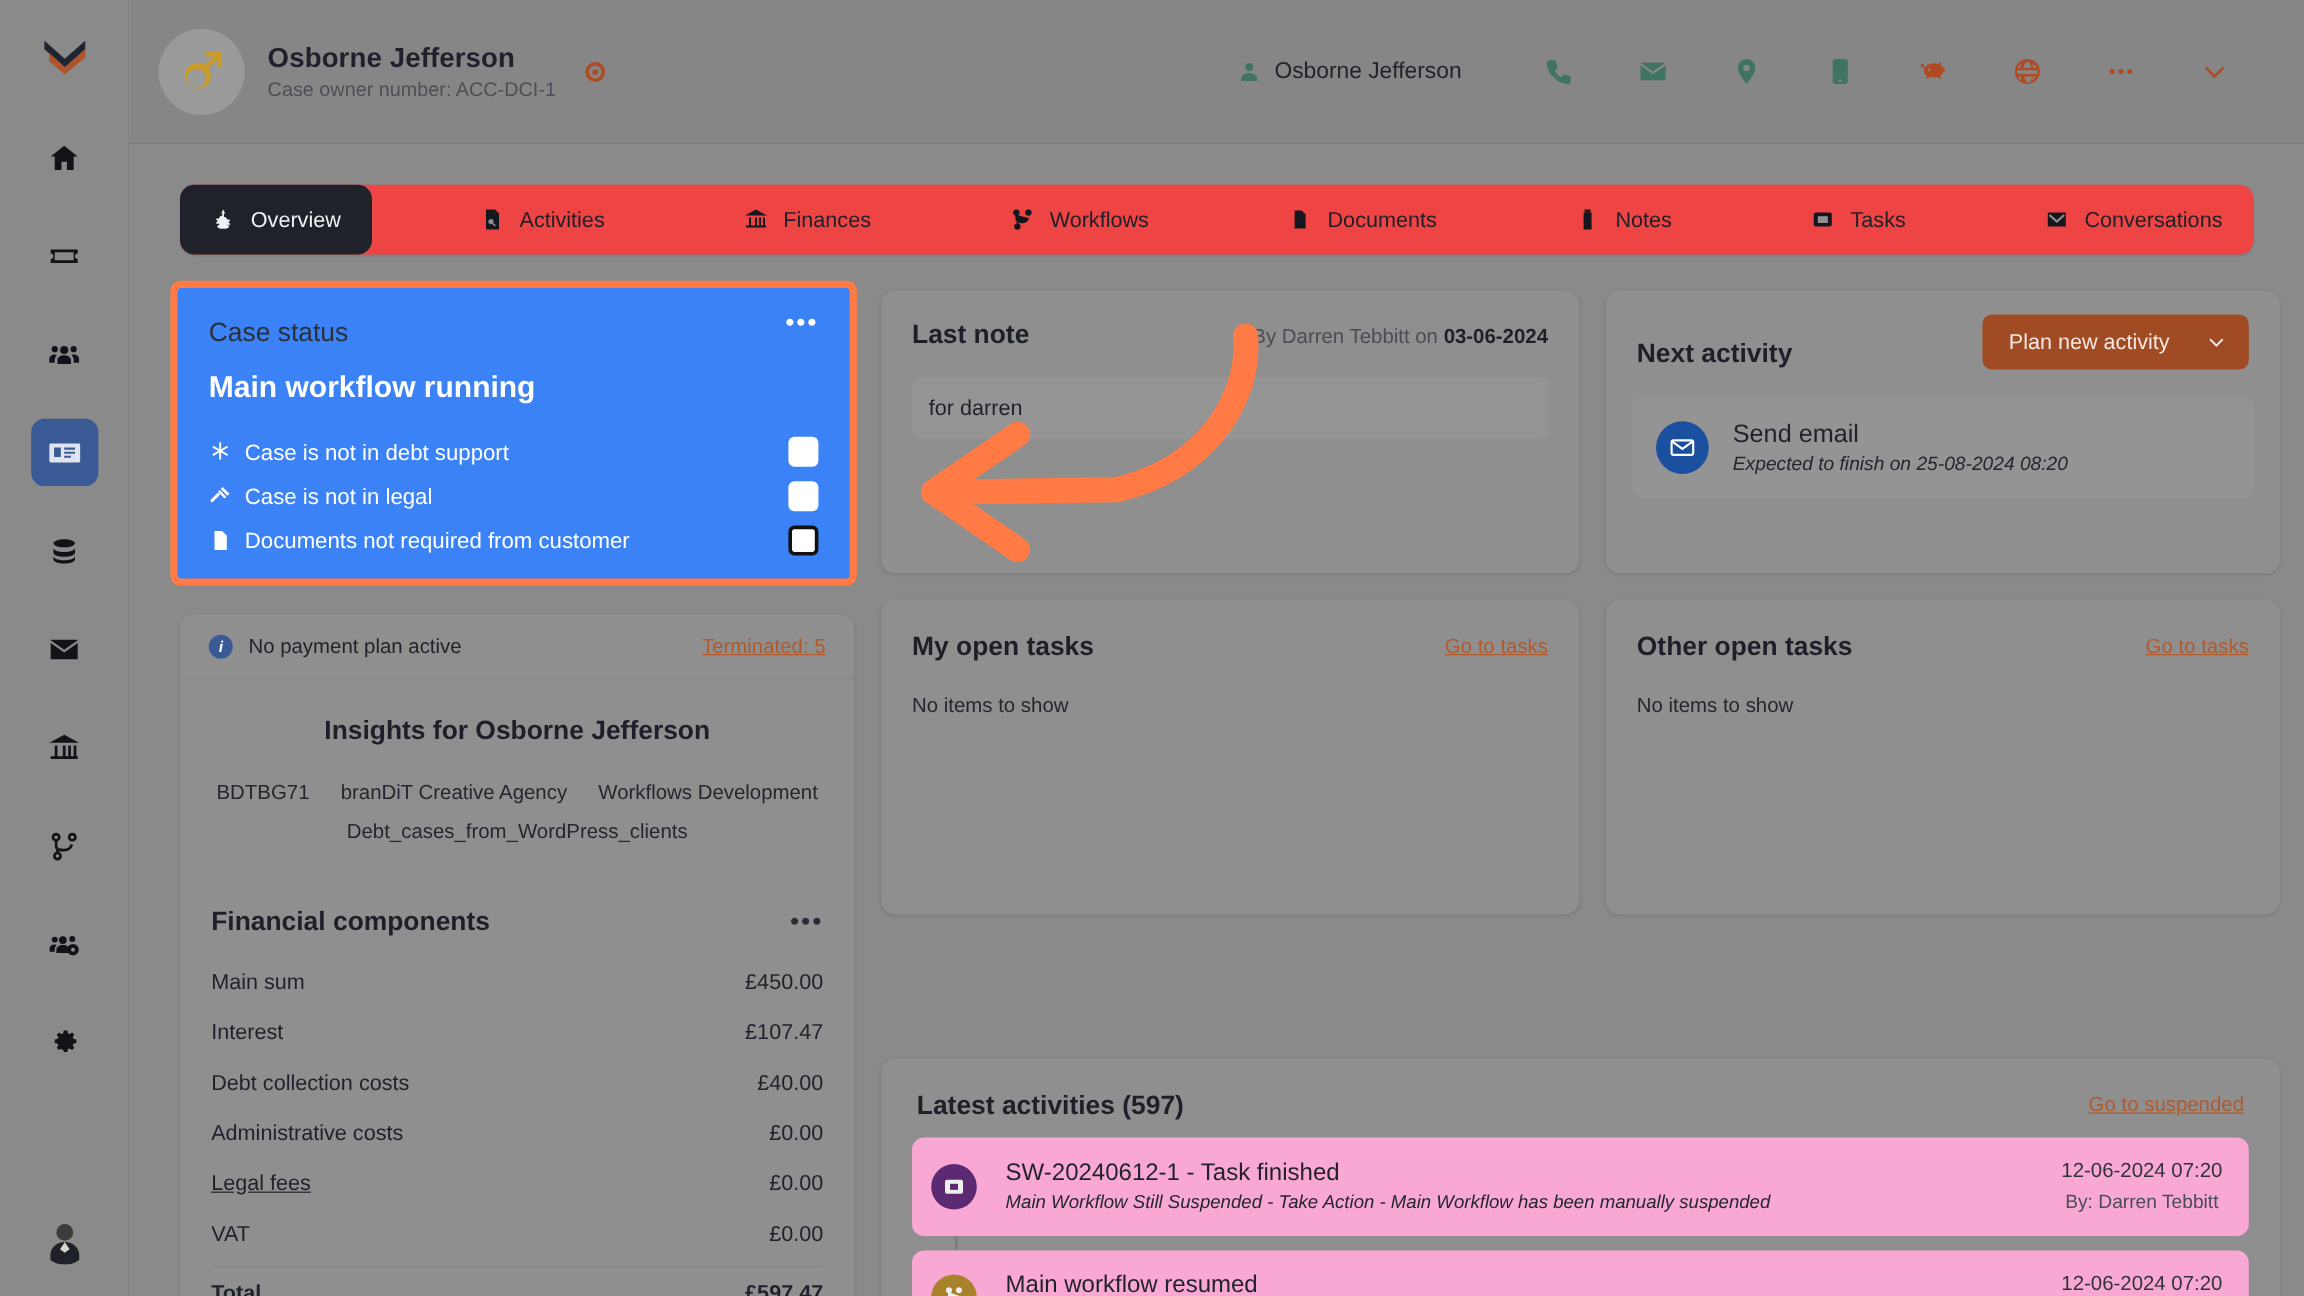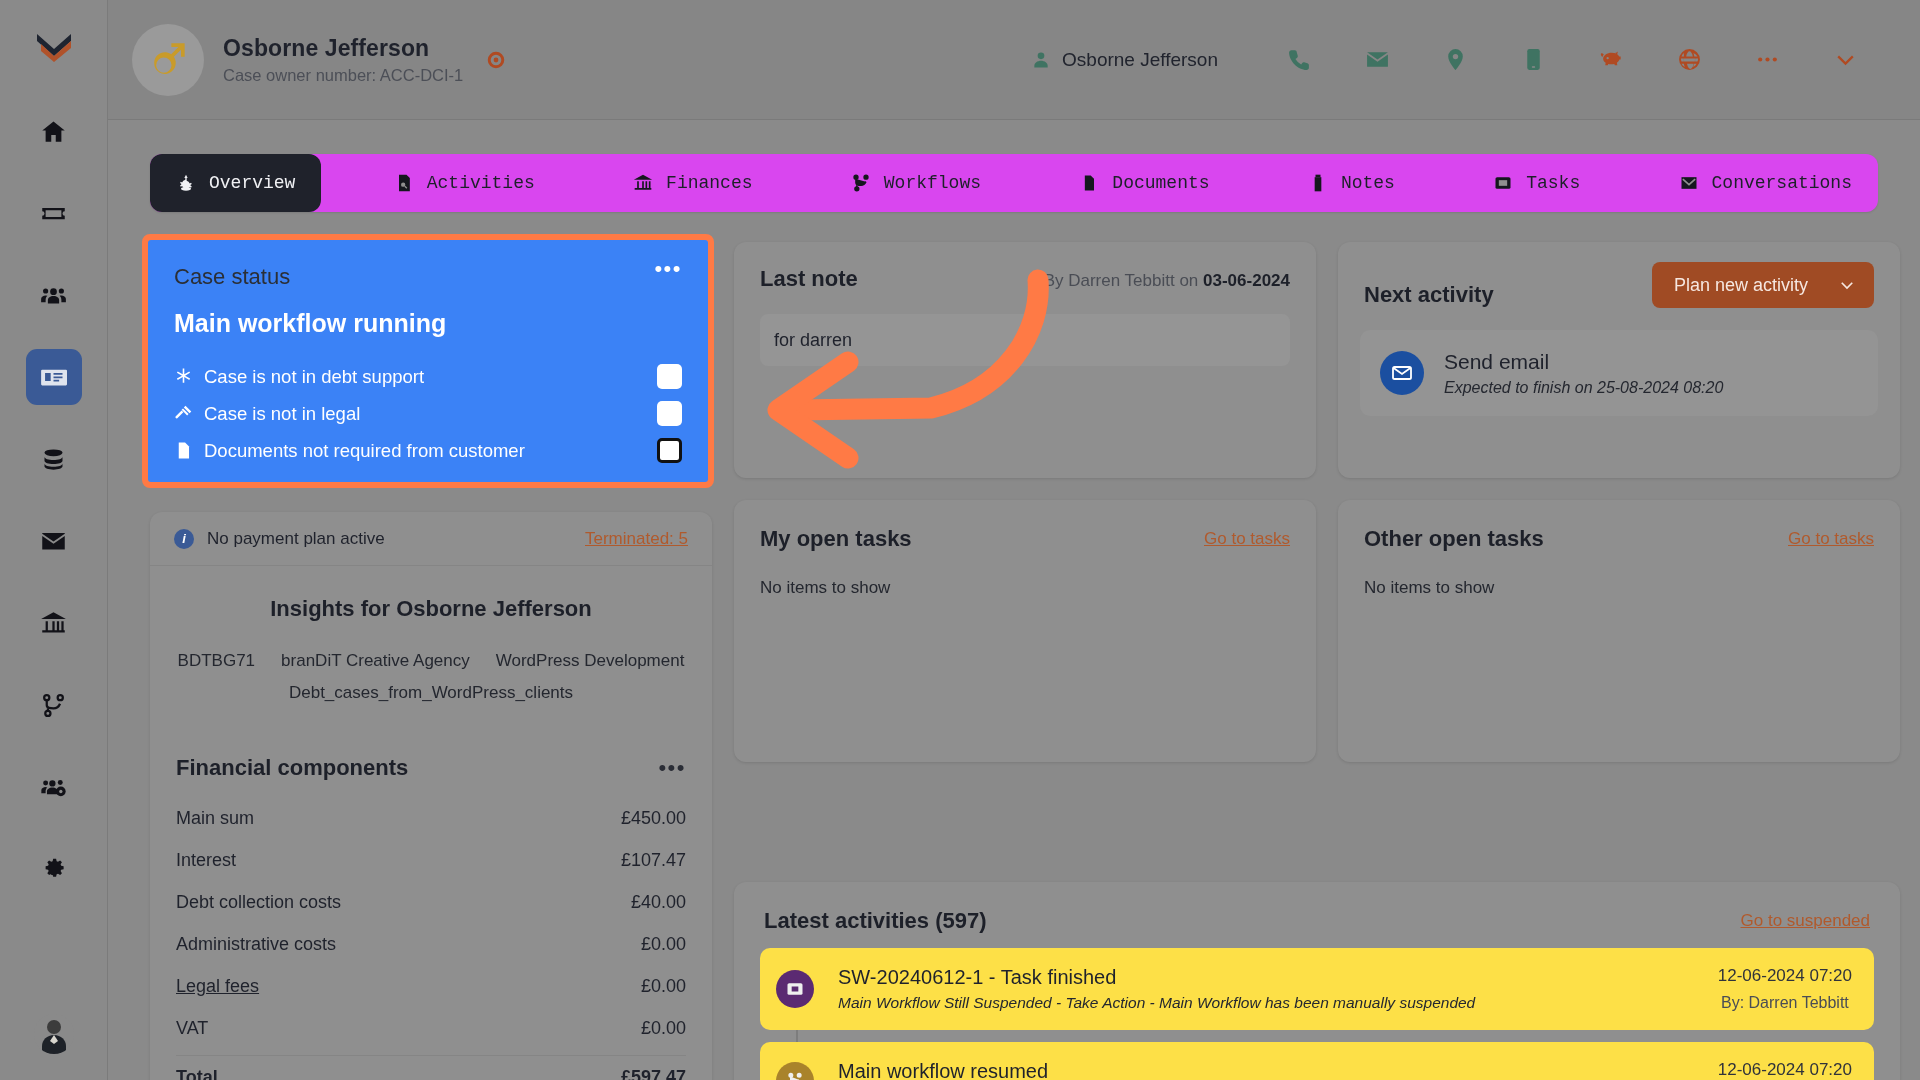--- a/index.html
+++ b/index.html
@@ -71,23 +71,22 @@
 
   
   .content {
     position: absolute; left: 108px; top: 120px; width: 1812px; height: 960px;
     background: #8a8a8a; padding: 34px 42px 0 42px;
   }
 
   
   .tabbar {
     display: flex; align-items: center; height: 58px;
-    background: #d946ef; border-radius: 12px; margin-bottom: 30px;
+    background: #ef4444; border-radius: 12px; margin-bottom: 30px;
     box-shadow: 0 1px 2px rgba(0,0,0,.10);
-    font-family: Liberation Mono, monospace;
   }
   .tab {
     height: 58px; display: flex; align-items: center; gap: 13px;
     padding: 0 26px; font-size: 18px; color: #1d2029; border-radius: 12px;
   }
   .tab svg { width: 20px; height: 20px; fill: #15171e; }
   .tab.active { background: #1f222b; color: #f0f1f4; }
   .tab.active svg { fill: #f0f1f4; }
   .tab-sp { flex: 1; }
 
@@ -156,21 +155,21 @@
   }
   .note-card { height: 236px; }
 
   .tasks-head { display: flex; align-items: center; padding: 26px 26px 0; }
   .tasks-body { padding: 26px 26px 0; font-size: 17px; color: #24272f; }
   .tasks-card { height: 262px; }
 
   .act-head { display: flex; align-items: center; padding: 26px 30px 0; }
   .act-list { padding: 14px 26px 0; position: relative; }
   .act-item {
-    position: relative; background: #fde047; border-radius: 10px;
+    position: relative; background: #f9a8d4; border-radius: 10px;
     padding: 18px 22px 18px 78px; margin-bottom: 12px; min-height: 78px;
   }
   .act-bullet {
     position: absolute; left: 16px; top: 50%; transform: translateY(-50%);
     width: 38px; height: 38px; border-radius: 50%;
     display: flex; align-items: center; justify-content: center;
   }
   .act-bullet svg { width: 20px; height: 20px; fill: #efefef; }
   .b-purple { background: #5b2a72; }
   .b-gold { background: #a9832b; }
@@ -460,21 +459,21 @@
             <div class="info-ic">i</div>
             <div class="ptxt">No payment plan active</div>
             <a class="lnk">Terminated: 5</a>
           </div>
 
           <div class="insights">
             <h3>Insights for Osborne Jefferson</h3>
             <div class="tagrow">
               <span>BDTBG71</span>
               <span>branDiT Creative Agency</span>
-              <span>WordPress Development</span>
+              <span>Workflows Development</span>
               <span>Debt_cases_from_WordPress_clients</span>
             </div>
           </div>
 
           <div class="fin-head">
             <div class="card-title">Financial components</div>
             <div class="dots-btn" style="margin-left:auto">•••</div>
           </div>
 
           <div class="fin-rows">

